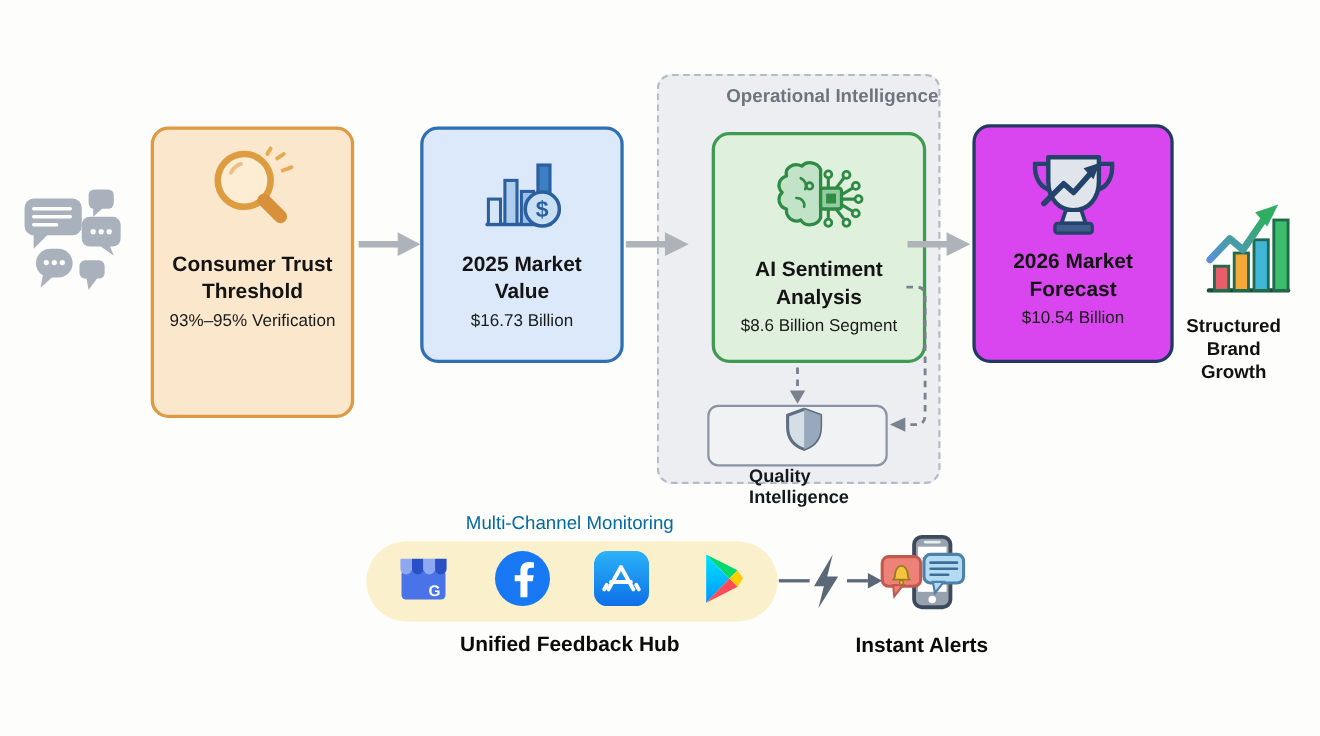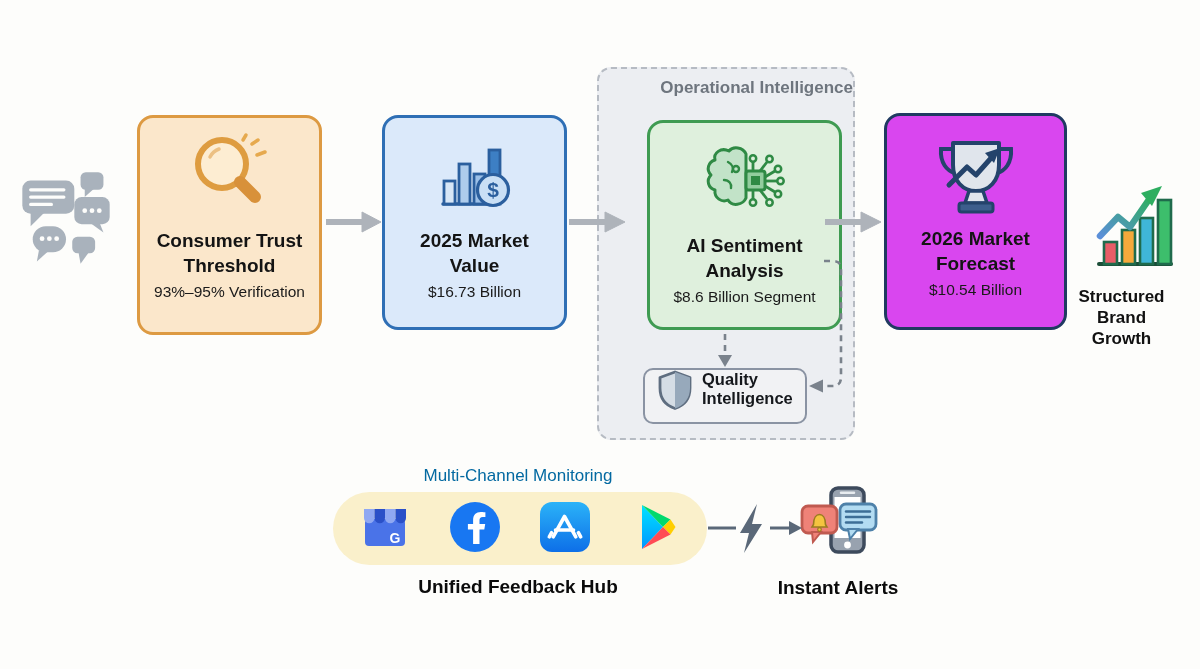--- a/index.html
+++ b/index.html
@@ -8,38 +8,38 @@
     background:#FDFDFB;
     font-family:"Liberation Sans","DejaVu Sans",sans-serif;
     color:#15181C;
   }
   .abs{position:absolute;}
   
   .box{
     position:absolute;box-sizing:border-box;border-radius:16px;
     display:flex;flex-direction:column;align-items:center;padding-top:13px;
   }
-  .box-trust   {left:137px;top:115px;width:185px;height:220px;border:3px solid #DD9A42;background:#FBE7CB;}
+  .box-trust   {left:137px;top:115px;width:185px;height:265px;border:3px solid #DD9A42;background:#FBE7CB;}
   .box-market  {left:382px;top:115px;width:185px;height:215px;border:3px solid #2F6FB5;background:#DBE9FA;}
   .box-ai      {left:627px;top:120px;width:195px;height:210px;border:3px solid #3F9B52;background:#DFF0DD;margin-left:20px;}
   .box-forecast{left:884px;top:113px;width:183px;height:217px;border:3px solid #203A61;background:#d946ef;}
   .box-icon{width:92px;height:90px;display:flex;align-items:center;justify-content:center;}
   .box-title{margin-top:7px;width:158px;text-align:center;font-size:19px;font-weight:700;line-height:25px;color:#141414;}
   .box-sub{margin-top:5px;font-size:15.5px;color:#1A1A1A;white-space:nowrap;}
   
   .op-container{
     left:597px;top:67px;width:258px;height:373px;box-sizing:border-box;
     background:#ECEEF2;border:2px dashed #B6BBC3;border-radius:14px;
   }
   .op-label{margin-top:9px;text-align:right;font-size:17px;font-weight:600;color:#6E757E;}
   
   .quality-box{
     left:643px;top:368px;width:164px;height:56px;box-sizing:border-box;
     background:#F1F2F4;border:2.5px solid #8A93A3;border-radius:10px;
-    display:flex;align-items:flex-start;padding-left:12px;gap:9px;
+    display:flex;align-items:center;padding-left:12px;gap:9px;flex-direction:column;
   }
   .quality-text{font-size:16.5px;font-weight:700;line-height:19px;width:100px;color:#15181C;}
   
   .side-label{position:absolute;text-align:center;font-size:17px;font-weight:700;line-height:21px;color:#111;}
   .side-label-left {left:0;top:276px;width:132px;}
   .side-label-right{left:1068px;top:286px;width:107px;}
   
   .monitor-label{left:368px;top:466px;width:300px;text-align:center;font-size:17px;font-weight:500;color:#0369a1;}
   .pill{
     left:333px;top:492px;width:374px;height:73px;box-sizing:border-box;border-radius:37px;

